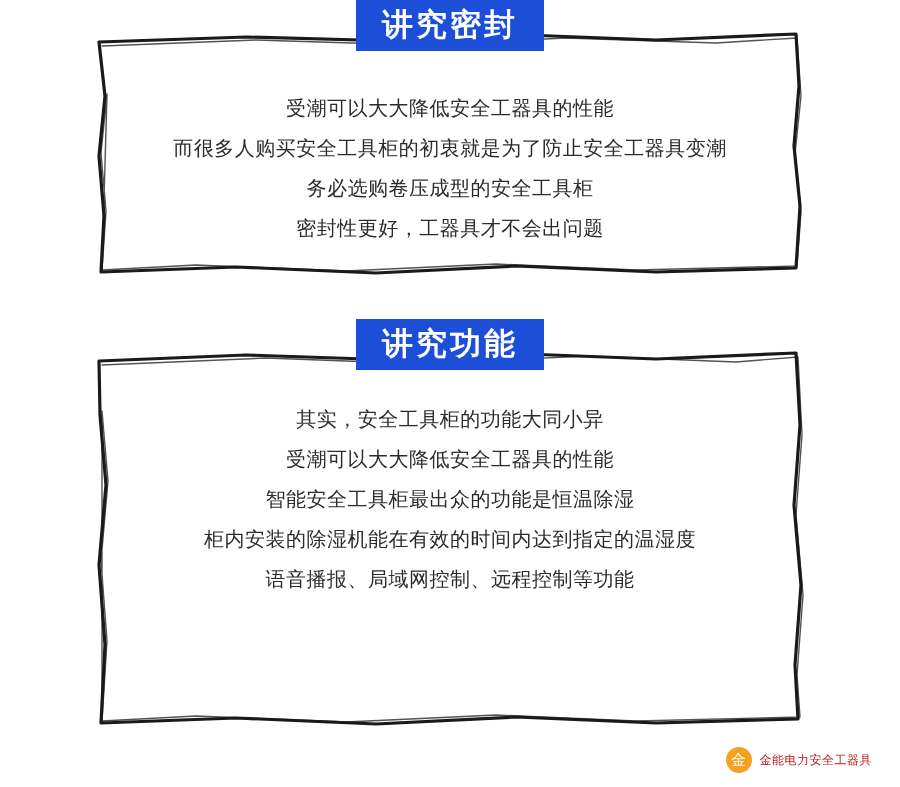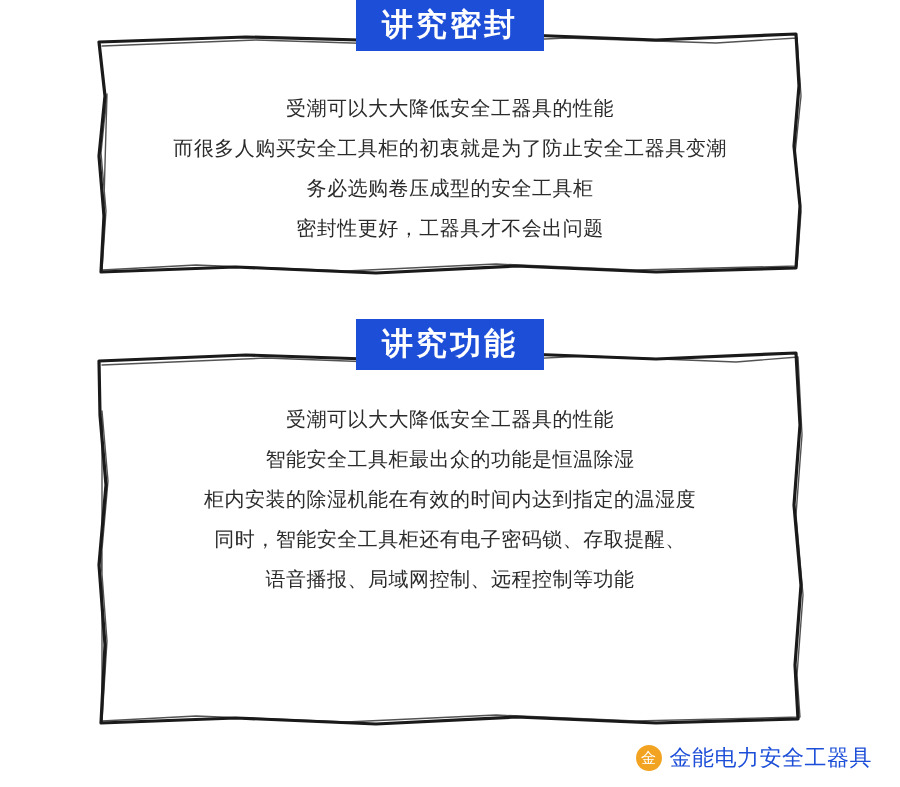--- a/index.html
+++ b/index.html
@@ -111,22 +111,22 @@
     background: #F3A322;
     display: flex;
     align-items: center;
     justify-content: center;
     color: #ffffff;
     font-size: 15px;
     line-height: 1;
     font-family: "DejaVu Sans", "Liberation Sans", sans-serif;
   }
   .footer-text {
-    font-size: 22px;
-    color: #1d4ed8;
+    font-size: 12px;
+    color: #b91c1c;
     letter-spacing: 0.5px;
     white-space: nowrap;
   }
 </style>
 </head>
 <body>
 
 <div class="page">
 
   <div class="section" id="section-sealing">
@@ -161,24 +161,24 @@
                L9,300 L3,220 L10,140 L4,70 Z" fill="none" stroke="#1a1a1a" stroke-width="3.2" stroke-linejoin="round" stroke-linecap="round"></path>
       <path d="M6,20 L170,13 L330,19 L490,11 L640,17 L702,12
                M702,12 L706,90 L700,170 L707,250 L701,330 L704,372
                M704,372 L540,376 L400,370 L250,377 L100,371 L6,376
                M6,376 L11,296 L5,216 L12,136 L6,66 Z" fill="none" stroke="#1a1a1a" stroke-width="1.4" stroke-linejoin="round" stroke-linecap="round" opacity="0.75"></path>
     </svg>
 
     <div class="section-title">讲究功能</div>
 
     <div class="section-body">
+      <div class="line">其实，安全工具柜的功能大同小异</div>
       <div class="line">受潮可以大大降低安全工器具的性能</div>
       <div class="line">智能安全工具柜最出众的功能是恒温除湿</div>
       <div class="line">柜内安装的除湿机能在有效的时间内达到指定的温湿度</div>
-      <div class="line">同时，智能安全工具柜还有电子密码锁、存取提醒、</div>
       <div class="line">语音播报、局域网控制、远程控制等功能</div>
     </div>
   </div>
 
   <div class="footer">
     <div class="footer-badge">
       <div class="footer-logo">金</div>
       <div class="footer-text">金能电力安全工器具</div>
     </div>
   </div>

